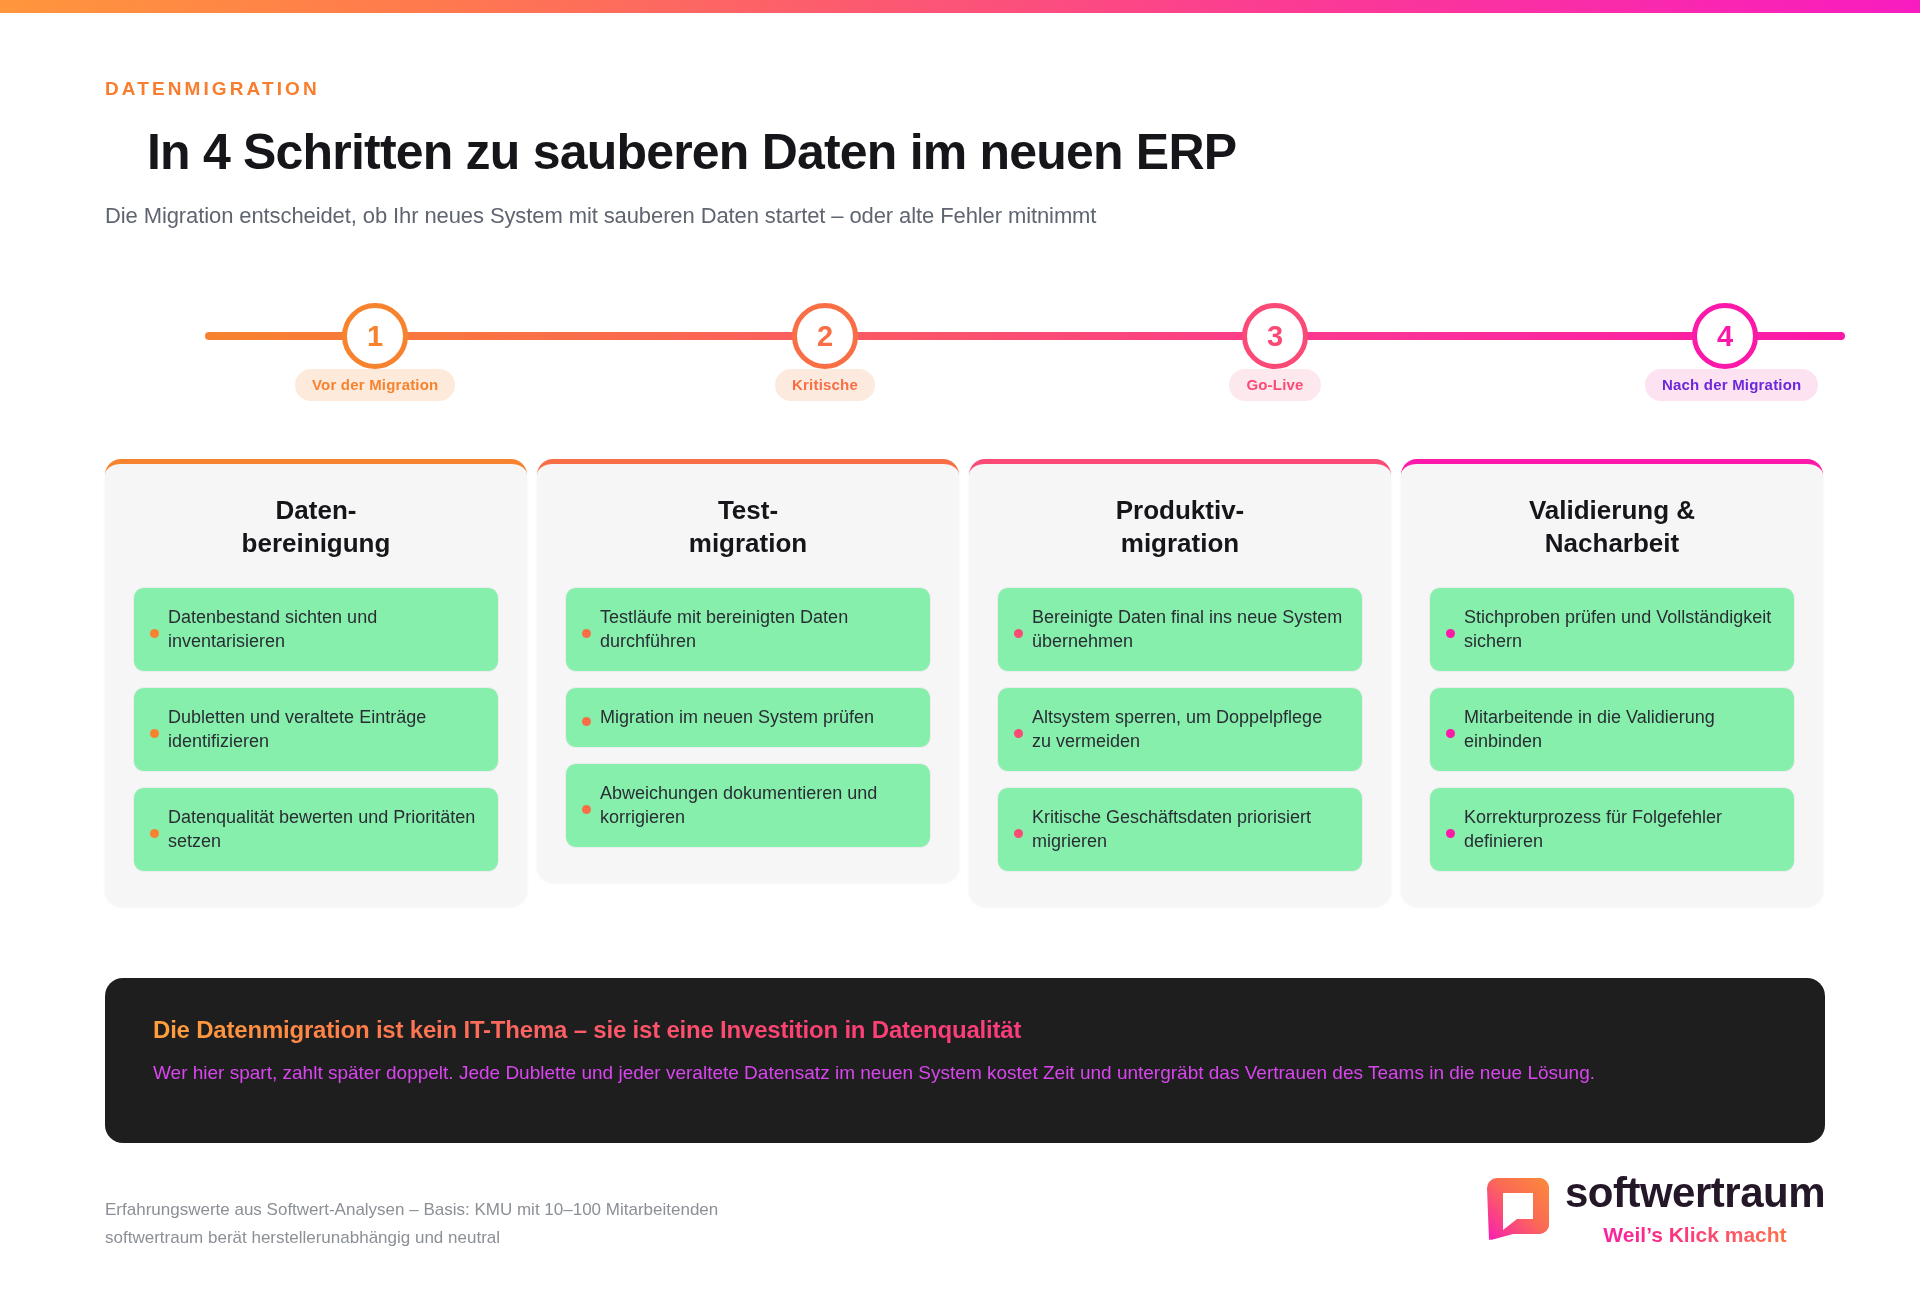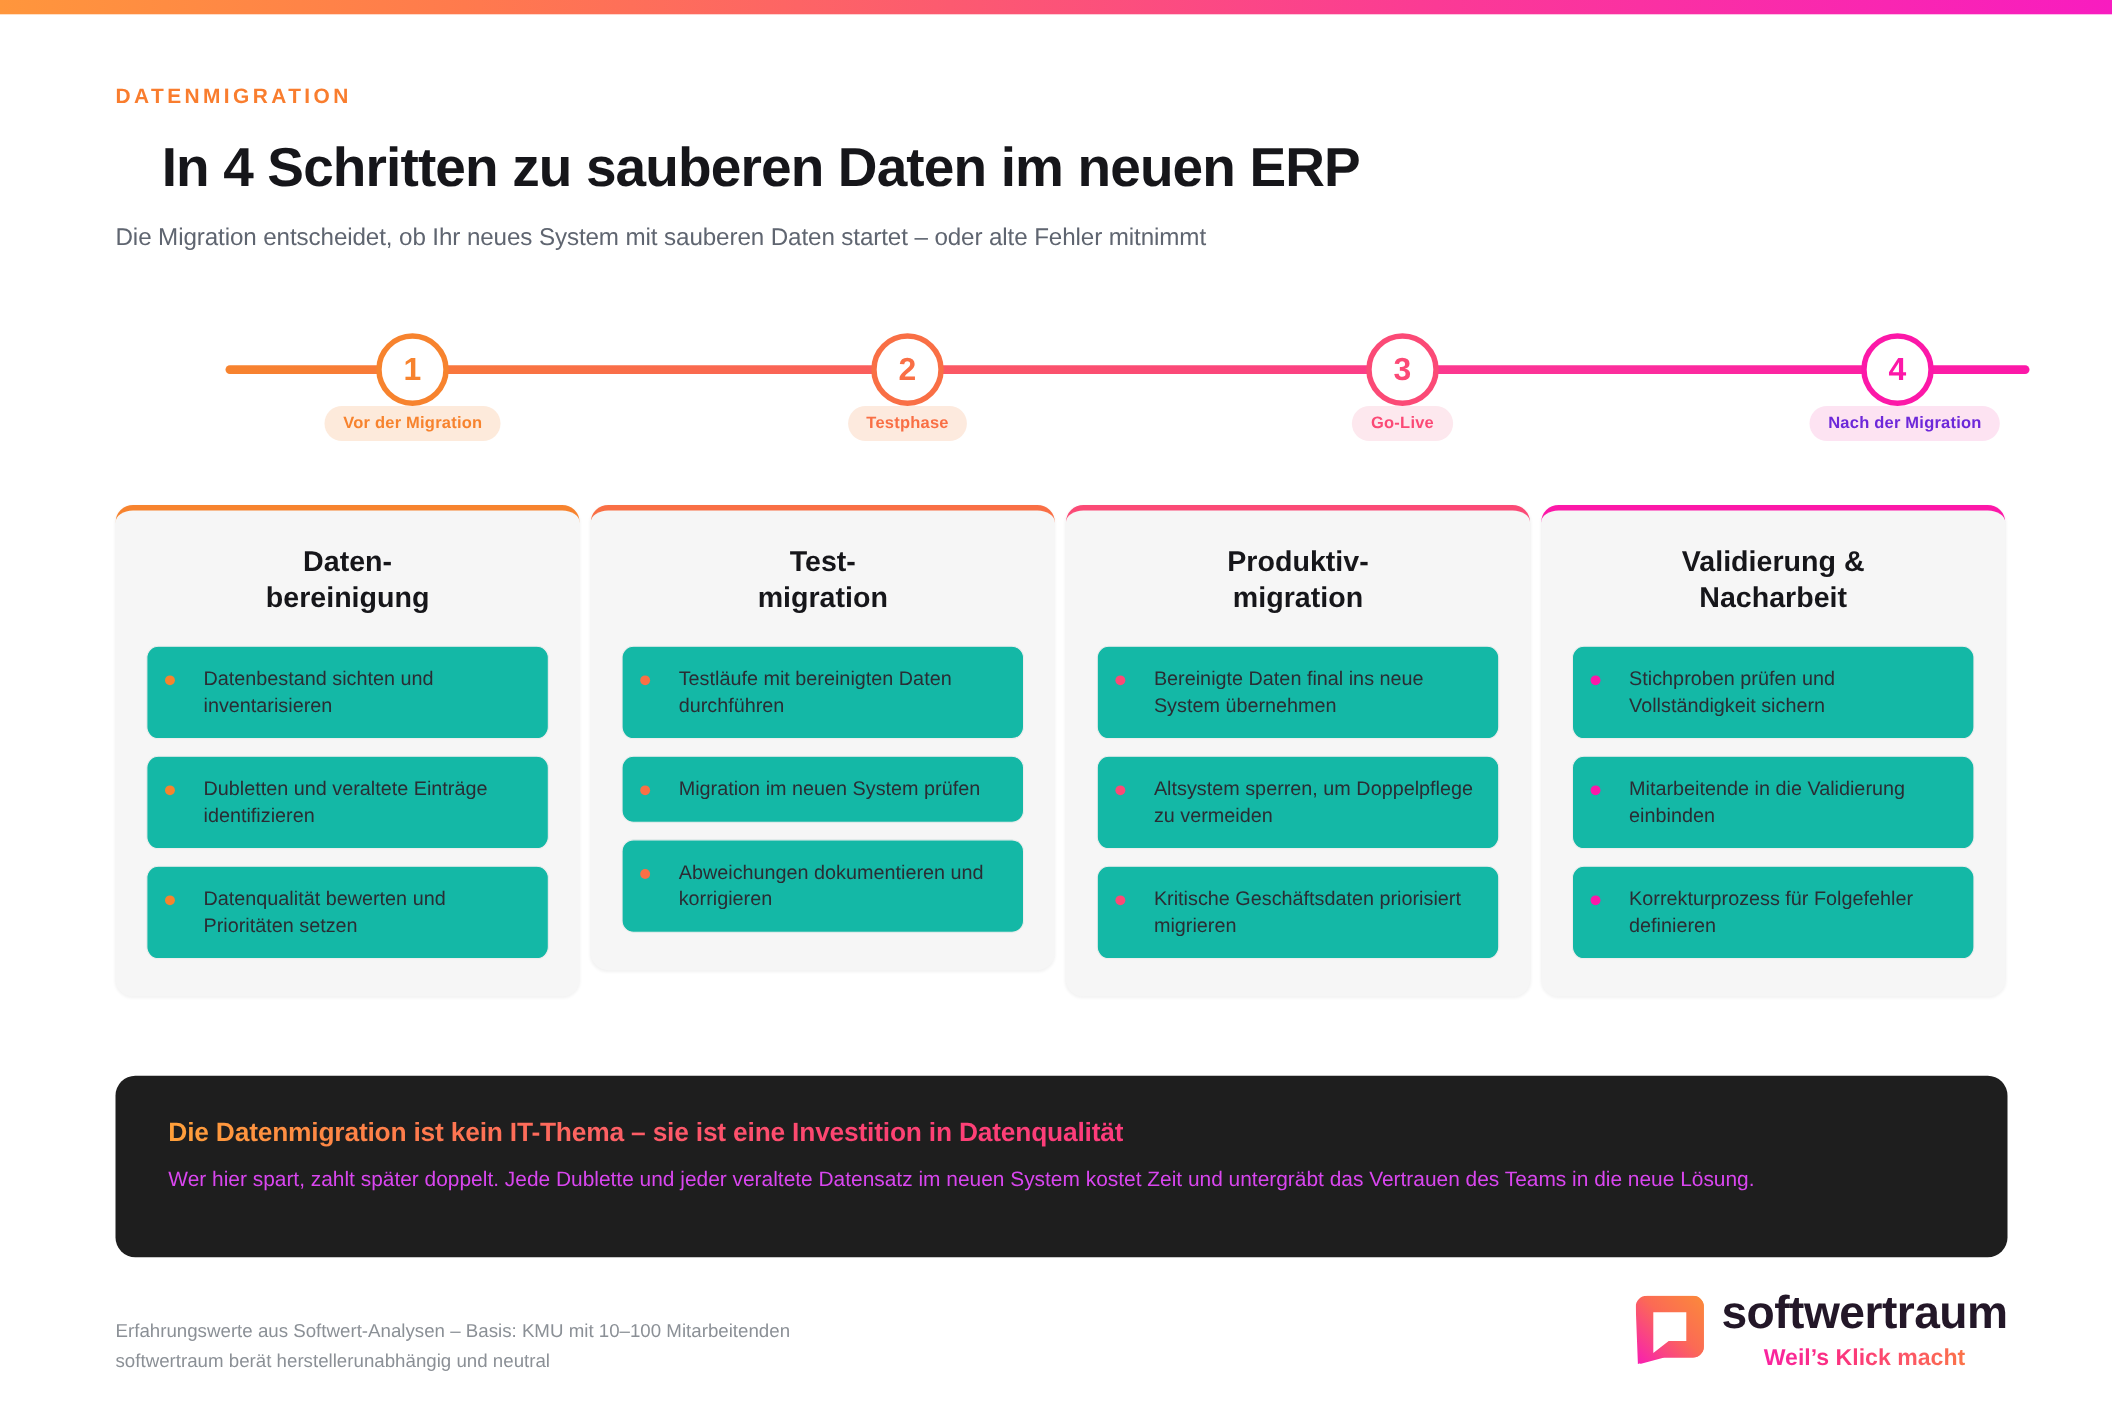--- a/index.html
+++ b/index.html
@@ -60,23 +60,23 @@
     background:#f6f6f6; border-radius:16px;
     border-top:5px solid #f7832e;
     padding:30px 28px 34px;
     box-shadow:0 1px 3px rgba(0,0,0,0.06);
   }
   .card-title {
     font-size:26px; font-weight:bold; color:#16161a;
     text-align:center; line-height:1.28; margin-bottom:26px;
   }
   .item {
-    background:#14b8a6; border:1px solid #ededed; border-radius:11px;
+    background:#86efac; border:1px solid #ededed; border-radius:11px;
     padding:17px 18px 18px 16px; margin-bottom:15px;
-    display:flex; align-items:flex-start; gap:26px;
+    display:flex; align-items:center; gap:9px;
   }
   .item:last-child { margin-bottom:0; }
   .dot {
     width:9px; height:9px; border-radius:50%;
     background:#f7832e; flex:0 0 9px; margin-top:9px;
   }
   .item-text { font-size:18px; color:#2a2d34; line-height:1.34; }
 
   
   .callout {
@@ -122,21 +122,21 @@
 
 <div class="timeline">
   <div class="tl-line"></div>
   <div id="tl-nodes">
       <div class="tl-node" style="left: 190px;">
         <div class="tl-circle" style="border-color: rgb(247, 131, 46); color: rgb(247, 131, 46);">1</div>
         <div><span class="tl-badge" style="background: rgb(253, 234, 219); color: rgb(247, 131, 46);">Vor der Migration</span></div>
       </div>
       <div class="tl-node" style="left: 640px;">
         <div class="tl-circle" style="border-color: rgb(249, 111, 69); color: rgb(249, 111, 69);">2</div>
-        <div><span class="tl-badge" style="background: rgb(253, 234, 222); color: rgb(249, 111, 69);">Testphase</span></div>
+        <div><span class="tl-badge" style="background: rgb(253, 234, 222); color: rgb(249, 111, 69);">Kritische</span></div>
       </div>
       <div class="tl-node" style="left: 1090px;">
         <div class="tl-circle" style="border-color: rgb(251, 74, 118); color: rgb(251, 74, 118);">3</div>
         <div><span class="tl-badge" style="background: rgb(253, 232, 238); color: rgb(251, 74, 118);">Go-Live</span></div>
       </div>
       <div class="tl-node" style="left: 1540px;">
         <div class="tl-circle" style="border-color: rgb(252, 24, 168); color: rgb(252, 24, 168);">4</div>
         <div><span class="tl-badge" style="background: rgb(253, 227, 242); color: #6d28d9;">Nach der Migration</span></div>
       </div>
     </div>

